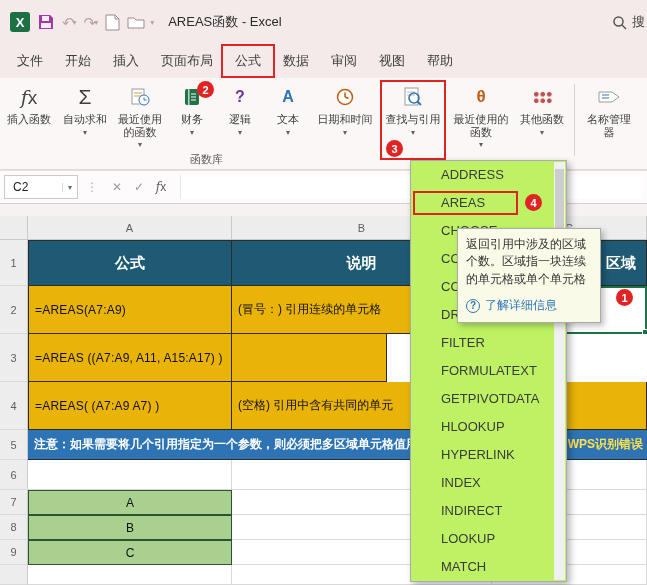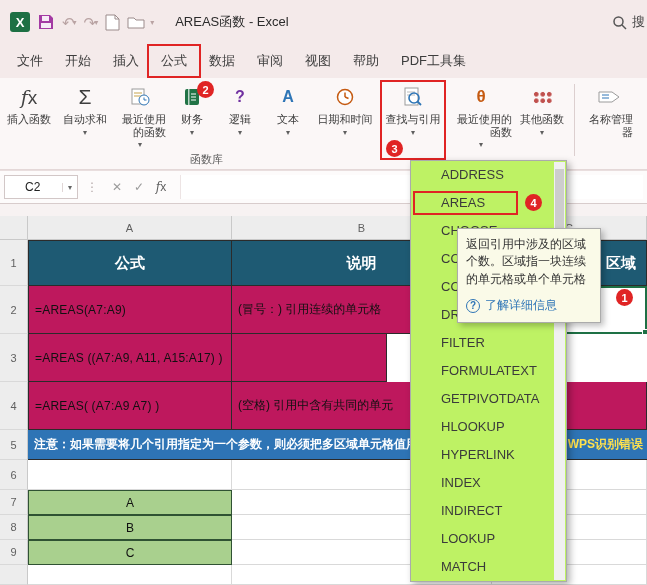--- a/index.html
+++ b/index.html
@@ -5,77 +5,77 @@
   *{box-sizing:border-box;margin:0;padding:0;}
   html,body{background:#888;}
   .app{position:relative;width:647px;height:585px;overflow:hidden;background:#fff;
        font-family:"Liberation Sans",sans-serif;color:#333;margin:0 auto;}
 
   
   .titlebar{height:44px;background:#F4EAEA;display:flex;align-items:center;padding:0 10px;gap:7px;}
   .tb-icon{display:flex;align-items:center;}
   .tb-glyph{font-size:15px;color:#B9A3A3;line-height:1;}
   .tb-caret{font-size:8px;color:#B9A3A3;margin-left:-2px;}
-  .tb-title{font-size:13px;color:#2b2b2b;margin-left:14px;white-space:nowrap;}
+  .tb-title{font-size:13px;color:#2b2b2b;margin-left:7px;white-space:nowrap;}
   .tb-spacer{flex:1;}
   .tb-search{display:flex;align-items:center;gap:5px;font-size:13px;color:#444;margin-right:-8px;white-space:nowrap;}
 
   
   .menubar{height:34px;background:#F4EAEA;display:flex;align-items:center;padding:0 6px;}
   .menu-item{position:relative;font-size:13px;color:#3d3d3d;padding:6px 11px;white-space:nowrap;}
   .redbox{position:absolute;border:2px solid #E02424;pointer-events:none;z-index:5;}
   .menu-item .redbox{inset:-2px -3px;}
 
   
   .ribbon{position:relative;height:92px;background:#FBF7F7;border-bottom:1px solid #E4D8D8;
           display:flex;align-items:flex-start;padding:3px 0 0 2px;gap:4px;}
   .rb{position:relative;height:78px;display:flex;flex-direction:column;align-items:center;
       padding-top:3px;text-align:center;}
   .rb-icon{height:26px;display:flex;align-items:center;justify-content:center;}
-  .rb-label{font-size:11px;line-height:1.15;color:#3d3d3d;margin-top:3px;text-align:right;}
+  .rb-label{font-size:11px;line-height:1.15;color:#3d3d3d;margin-top:3px;}
   .rb-caret{font-size:8px;color:#5f5f5f;margin-top:2px;}
   .fx-big{font-size:19px;color:#444;}
   .fx-big i{font-family:"DejaVu Serif",serif;}
   .sigma{font-size:21px;color:#3d3d3d;}
   .qmark{font-size:16px;font-weight:bold;color:#7030A0;}
   .a-blue{font-size:16px;font-weight:bold;color:#2E75B6;}
   .theta{font-size:17px;font-weight:bold;color:#C55A11;}
   .dots-icon{width:19px;height:13px;
      background-image:radial-gradient(circle,#C0504D 2px,transparent 2.6px);
      background-size:6.5px 6.5px;}
   .rib-sep{width:1px;height:72px;background:#DCCFCF;margin:3px 2px 0 2px;}
   .group-label{position:absolute;left:190px;bottom:2px;font-size:11px;color:#5a5a5a;}
   .badge{position:absolute;width:17px;height:17px;border-radius:50%;background:#E02424;color:#fff;
          font-size:11px;font-weight:bold;display:flex;align-items:center;justify-content:center;z-index:60;}
   .rb .box-lookup{inset:-1px 0;}
 
   
   .formulabar{height:34px;background:#FDFBFB;border-top:1px solid #E9DEDE;border-bottom:1px solid #D8CCCC;
               display:flex;align-items:center;padding:0 4px;}
   .namebox{width:74px;height:24px;background:#fff;border:1px solid #D2C7C7;display:flex;align-items:center;
-           font-size:12px;color:#222;padding-left:20px;}
+           font-size:12px;color:#222;padding-left:8px;}
   .namebox .nb-caret{margin-left:auto;border-left:1px solid #E0D6D6;padding:0 5px;font-size:8px;color:#666;}
   .fb-dots{color:#b5a8a8;font-size:12px;margin:0 8px;}
   .fb-btn{width:22px;text-align:center;font-size:12px;color:#9c9c9c;}
   .fb-fx{font-size:12px;color:#5f5f5f;}
   .fb-fx i{font-family:"DejaVu Serif",serif;}
   .fb-input{flex:1;height:24px;margin-left:8px;background:#fff;border-left:1px solid #EDE4E4;}
   .gapstrip{height:12px;background:#F7F2F2;}
 
   
   .sheet{position:relative;background:#fff;}
   .ch-row{display:flex;height:24px;}
   .corner{width:28px;background:#EDEDED;border-right:1px solid #C9C9C9;border-bottom:1px solid #C9C9C9;}
   .ch{background:#EDEDED;border-right:1px solid #C9C9C9;border-bottom:1px solid #C9C9C9;
       font-size:11px;color:#5f5f5f;display:flex;align-items:center;justify-content:center;}
   .row{display:flex;}
   .gut{width:28px;background:#EDEDED;border-right:1px solid #C9C9C9;border-bottom:1px solid #D9D9D9;
        font-size:11px;color:#5f5f5f;display:flex;align-items:center;justify-content:center;flex:none;}
   .wA{width:204px;} .wB{width:260px;} .wC{width:155px;}
-  .cell{flex:none;display:flex;align-items:center;font-size:12px;color:#111;background:#be185d;}
+  .cell{flex:none;display:flex;align-items:center;font-size:12px;color:#111;background:#eab308;}
   .tbl{border-right:1px solid #2b2b2b;border-bottom:1px solid #2b2b2b;}
   .tbl-l{border-left:1px solid #2b2b2b;}
   .tbl-t{border-top:1px solid #2b2b2b;}
   .hdrcell{background:#1E5A73;color:#fff;font-weight:bold;font-size:15px;justify-content:center;}
   .hdr-c{justify-content:flex-end;padding-right:10px;}
   .formula{padding-left:6px;letter-spacing:.2px;}
   .desc{padding-left:6px;white-space:nowrap;overflow:hidden;}
   .sel-cell{position:relative;border:2px solid #1E7145;background:#fff;}
   .fill-handle{position:absolute;right:-3px;bottom:-3px;width:6px;height:6px;background:#1E7145;border:1px solid #fff;}
   .note-cell{width:619px;background:#2E74B5;color:#fff;font-size:12px;font-weight:bold;
@@ -152,29 +152,29 @@
           <line x1="10" y1="10" x2="14" y2="14" stroke="#555" stroke-width="1.5"></line>
         </svg>
       <span>搜</span>
     </span>
   </div>
 
   <div class="menubar">
     <span class="menu-item">文件</span>
     <span class="menu-item">开始</span>
     <span class="menu-item">插入</span>
+    <span class="menu-item">页面布局</span>
     <span class="menu-item">
       <span>公式</span>
       <span class="redbox"></span>
     </span>
     <span class="menu-item">数据</span>
     <span class="menu-item">审阅</span>
     <span class="menu-item">视图</span>
     <span class="menu-item">帮助</span>
-    <span class="menu-item">PDF工具集</span>
   </div>
 
   <div class="ribbon">
     <div class="rb" style="width:54px">
       <div class="rb-icon">
           <span class="fx-big"><i>f</i><span>x</span></span>
         </div>
       <div class="rb-label">插入函数</div>
     </div>
     <div class="rb" style="width:50px">

